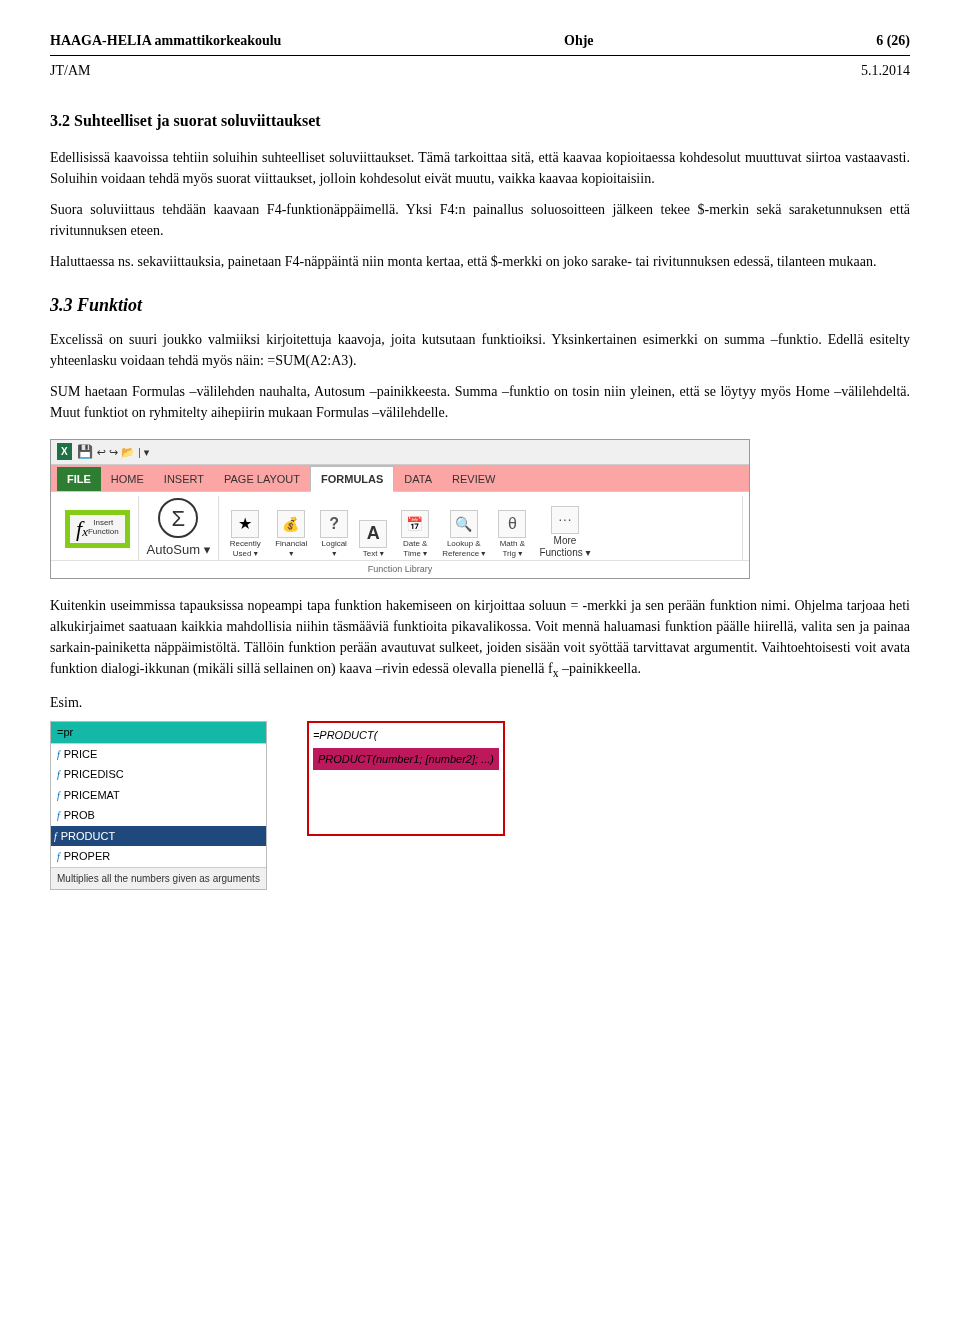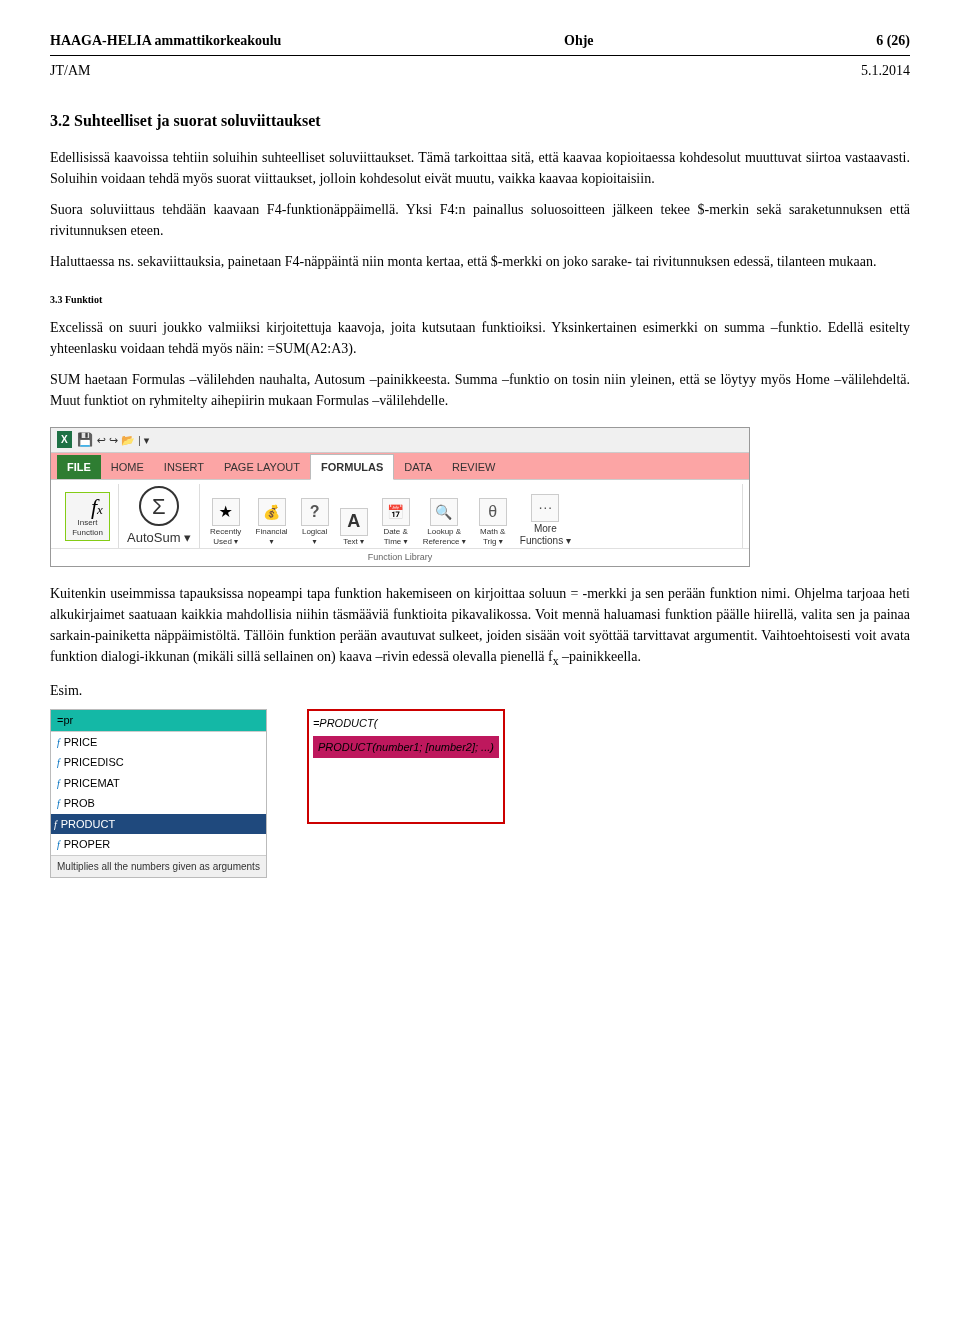--- a/index.html
+++ b/index.html
@@ -12,24 +12,25 @@
       padding: 30px 50px;
       line-height: 1.5;
     }
     h2 {
       font-size: 16px;
       font-weight: bold;
       margin-bottom: 14px;
       margin-top: 20px;
     }
     h3 {
-      font-size: 10px;
+      font-size: 18px;
       font-weight: bold;
       margin-top: 20px;
       margin-bottom: 10px;
+      font-style: italic;
     }
     p {
       margin-bottom: 10px;
       text-align: justify;
     }
   </style>
 </head>
 <body>
 
 <div>
@@ -78,21 +79,21 @@
     <div style="font-size:11px; padding:4px 10px; cursor:pointer; color:#333;">PAGE LAYOUT</div>
     <div style="font-size:11px; padding:4px 10px; cursor:pointer; color:#333; background:#fff; border:1px solid #bbb; border-bottom:1px solid #fff; position:relative; top:1px; font-weight:bold;">FORMULAS</div>
     <div style="font-size:11px; padding:4px 10px; cursor:pointer; color:#333;">DATA</div>
     <div style="font-size:11px; padding:4px 10px; cursor:pointer; color:#333;">REVIEW</div>
   </div>
 
   <div style="background:#fff; border-top:1px solid #ccc; padding:4px 6px 0; display:flex; align-items:stretch;">
 
     <div style="display:flex; flex-direction:column; align-items:center; border-right:1px solid #ddd; padding:2px 8px 0; min-width:62px;">
       <div style="flex:1; display:flex; align-items:center; justify-content:center;">
-        <div style="display:flex; flex-direction:column; align-items:flex-end; border:1px solid #84cc16; background:#f5f5f5; padding:3px 6px; cursor:pointer;">
+        <div style="display:flex; flex-direction:row; align-items:flex-start; border:5px solid #84cc16; background:#f5f5f5; padding:3px 6px; cursor:pointer;">
           <span style="font-size:22px; font-style:italic; font-family:serif; color:#000; line-height:1;">f<span style="font-size:13px;">x</span></span>
           <span style="font-size:8px; color:#333; text-align:center; line-height:1.2;">Insert<br>Function</span>
         </div>
       </div>
     </div>
 
     <div style="display:flex; flex-direction:column; align-items:center; border-right:1px solid #ddd; padding:2px 8px 0;">
       <div style="flex:1; display:flex; align-items:center; gap:4px;">
         <div style="display:flex; flex-direction:column; align-items:center; cursor:pointer;">
           <div style="width:40px; height:40px; border:2px solid #333; border-radius:50%; display:flex; align-items:center; justify-content:center; font-size:22px; color:#333; margin-bottom:2px;">Σ</div>

